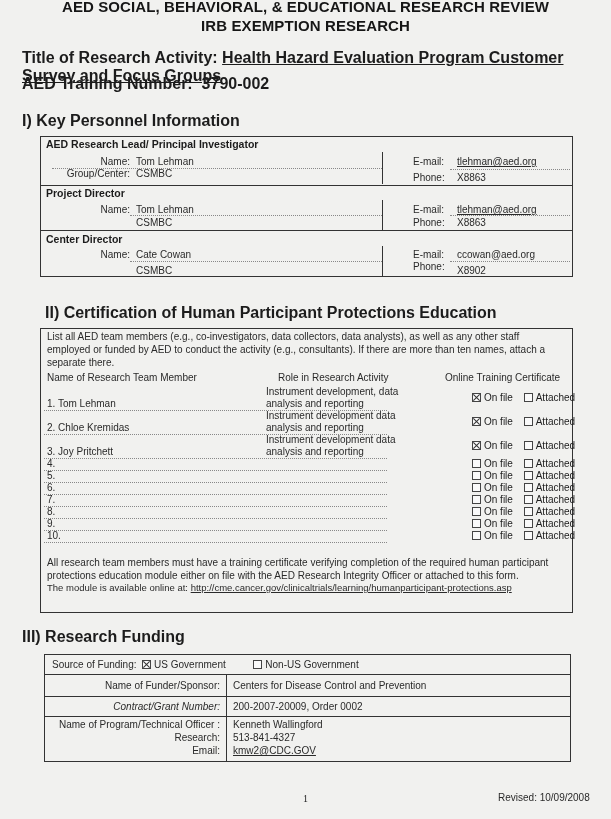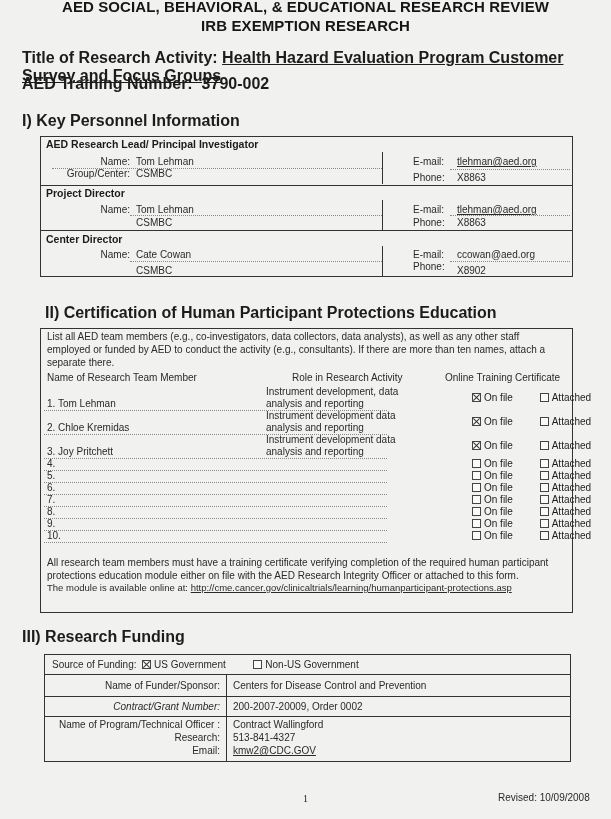--- a/index.html
+++ b/index.html
@@ -28,21 +28,21 @@
     background: #fafafa;
   }
   .cb.checked::before, .cb.checked::after {
     content: ""; position: absolute; left: 3px; top: -1px; width: 1px; height: 9px; background: #333;
   }
   .cb.checked::before { transform: rotate(45deg); }
   .cb.checked::after { transform: rotate(-45deg); }
   .right { text-align: right; }
   .link { text-decoration: underline; color: #2a2a2a; }
   .cert { font-size: 10px; white-space: nowrap; }
-  .cert span.g { margin-right: 24px; padding-left: 40px; }
+  .cert span.g { margin-right: 8px; padding-left: 40px; }
 </style>
 </head>
 <body>
 
 <div class="abs title" style="top:-2px;">AED SOCIAL, BEHAVIORAL, &amp; EDUCATIONAL RESEARCH REVIEW</div>
 <div class="abs title" style="top:17px;">IRB EXEMPTION RESEARCH</div>
 
 <div class="abs lbl13" style="left:22px; top:49px;">
   <span>Title of Research Activity:</span>
   <span class="u">Health Hazard Evaluation Program Customer Survey and Focus Groups</span>
@@ -96,21 +96,21 @@
 <div class="abs sm" style="left:457px; top:265px;">X8902</div>
 
 <div class="abs lbl13" style="left:22px; top:304px;margin-left:23px;">II) Certification of Human Participant Protections Education</div>
 <div class="abs box" style="left:40px; top:328px; width:533px; height:285px;"></div>
 
 <div class="abs sm" style="left:47px; top:331px;">List all AED team members (e.g., co-investigators, data collectors, data analysts), as well as any other staff</div>
 <div class="abs sm" style="left:47px; top:344px;">employed or funded by AED to conduct the activity (e.g., consultants). If there are more than ten names, attach a</div>
 <div class="abs sm" style="left:47px; top:357px;">separate there.</div>
 
 <div class="abs sm" style="left:47px; top:372px;">Name of Research Team Member</div>
-<div class="abs sm" style="left:276px; top:372px;padding-left:16px;">Role in Research Activity</div>
+<div class="abs sm" style="left:262px; top:372px;padding-left:16px;">Role in Research Activity</div>
 <div class="abs sm" style="left:445px; top:372px;">Online Training Certificate</div>
 
 <div id="members-area">
     <div>
       <div class="abs sm" style="left:47px; top:398px;">1. Tom Lehman</div>
       <div class="abs sm" style="left:266px; top:386px;">Instrument development, data</div>
                <div class="abs sm" style="left:266px; top:398px;">analysis and reporting</div>
       <div class="dotline" style="left:44px; top:410px; width:343px;"></div>
       <div class="abs cert" style="left:432px; top:392px;">
          <span class="g"><span class="cb checked"></span><span>On file</span></span>
@@ -216,20 +216,20 @@
   <span class="cb" id="cb-nonus"></span><span>Non-US Government</span>
 </div>
 
 <div class="abs sm right" style="left:50px; width:170px; top:680px;">Name of Funder/Sponsor:</div>
 <div class="abs sm" style="left:233px; top:680px;">Centers for Disease Control and Prevention</div>
 
 <div class="abs sm right" style="left:50px; width:170px; top:701px;font-style:italic;">Contract/Grant Number:</div>
 <div class="abs sm" style="left:233px; top:701px;">200-2007-20009, Order 0002</div>
 
 <div class="abs sm right" style="left:50px; width:170px; top:719px;">Name of Program/Technical Officer :</div>
-<div class="abs sm" style="left:233px; top:719px;">Contract Wallingford</div>
+<div class="abs sm" style="left:233px; top:719px;">Kenneth Wallingford</div>
 <div class="abs sm right" style="left:50px; width:170px; top:732px;">Research:</div>
 <div class="abs sm" style="left:233px; top:732px;">513-841-4327</div>
 <div class="abs sm right" style="left:50px; width:170px; top:745px;">Email:</div>
 <div class="abs sm link" style="left:233px; top:745px;">kmw2@CDC.GOV</div>
 
 <div class="abs" style="left:303px; top:793px; font-family:'Liberation Serif', serif; font-size:10px;">1</div>
 <div class="abs sm" style="left:498px; top:792px;">Revised: 10/09/2008</div>
 
 </body></html>

